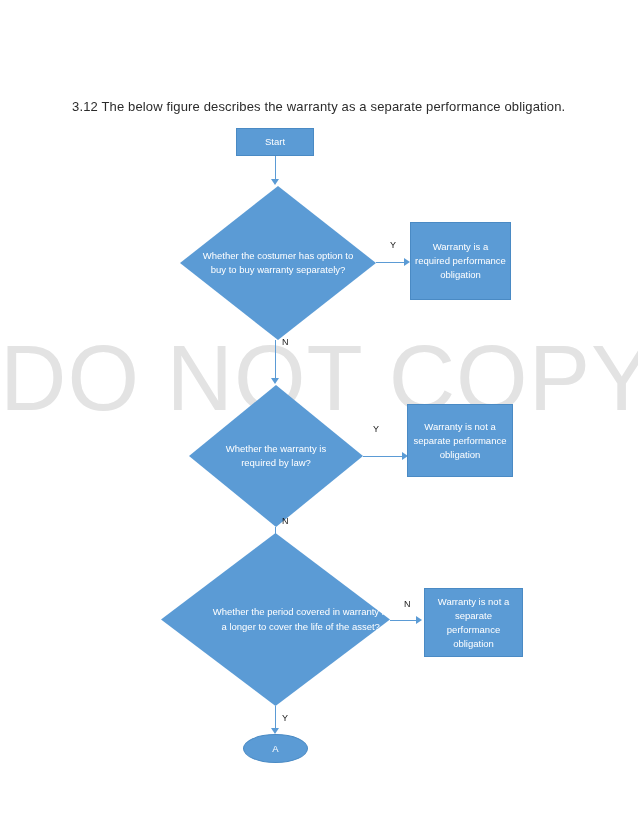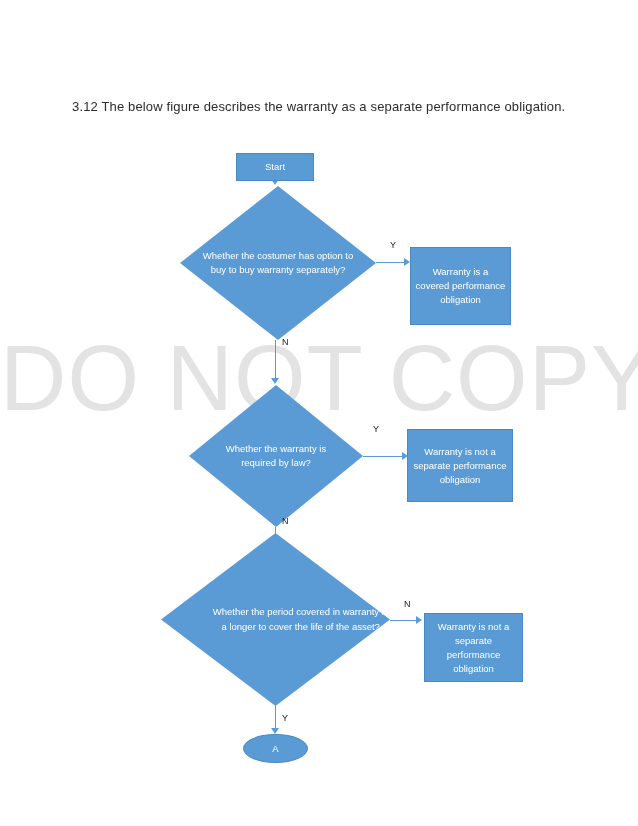--- a/index.html
+++ b/index.html
@@ -60,21 +60,20 @@
     background: #5B9BD5;
     border: 1px solid #4a8ac4;
     color: #ffffff;
     display: flex;
     align-items: center;
     justify-content: center;
     text-align: center;
     font-size: 9.5px;
     line-height: 14px;
     padding: 2px 4px;
-    margin-top: 25px;
   }
 
   .ellipse {
     background: #5B9BD5;
     border: 1px solid #4a8ac4;
     border-radius: 50%;
     color: #ffffff;
     display: flex;
     align-items: center;
     justify-content: center;
@@ -164,21 +163,21 @@
       <polygon points="98,0 196,77 98,154 0,77" fill="#5B9BD5"></polygon>
     </svg>
     <div class="dlabel">Whether the costumer has option to buy to buy warranty separately?</div>
   </div>
 
   <div class="conn-line-h" style="left:376px; top:262px; width:30px;"></div>
   <div class="arrow-right" style="left:404px; top:258px;"></div>
   <div class="edge-label" style="left:390px; top:240px;">Y</div>
 
   <div class="node rect" style="left:410px; top:222px; width:101px; height:78px;">
-    <span>Warranty is a covered performance obligation</span>
+    <span>Warranty is a required performance obligation</span>
   </div>
 
   <div class="conn-line-v" style="left:275px; top:340px; height:40px;"></div>
   <div class="arrow-down" style="left:271px; top:378px;"></div>
   <div class="edge-label" style="left:282px; top:337px;">N</div>
 
   <div class="node diamond" style="left:189px; top:385px; width:174px; height:142px;">
     <svg class="dshape" viewBox="0 0 174 142" preserveAspectRatio="none">
       <polygon points="87,0 174,71 87,142 0,71" fill="#5B9BD5"></polygon>
     </svg>

